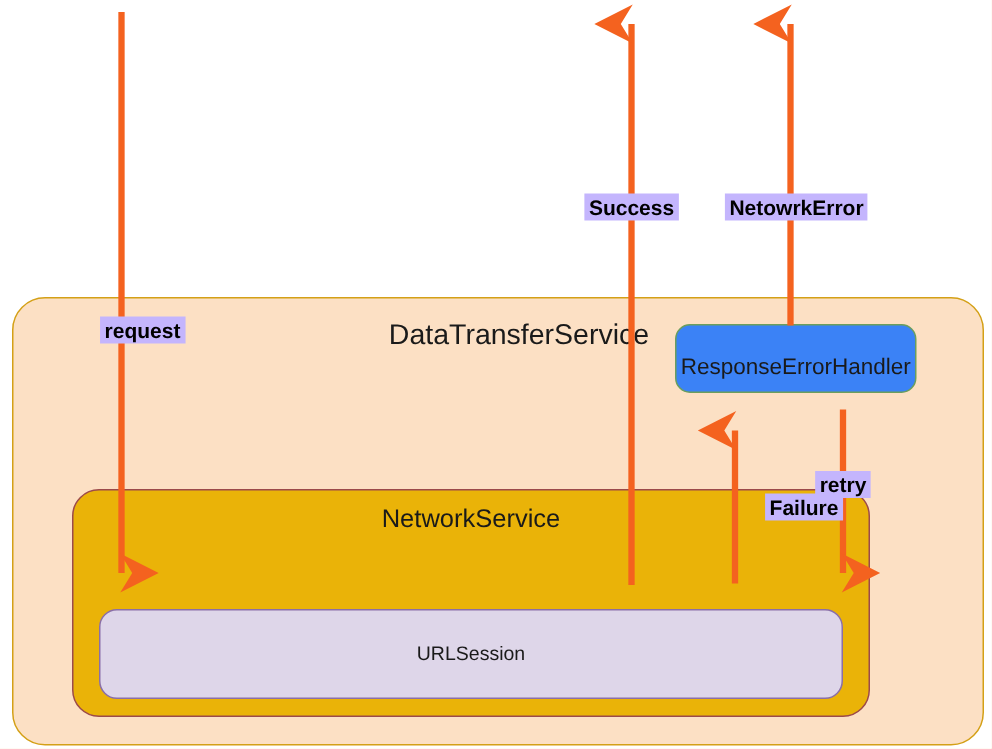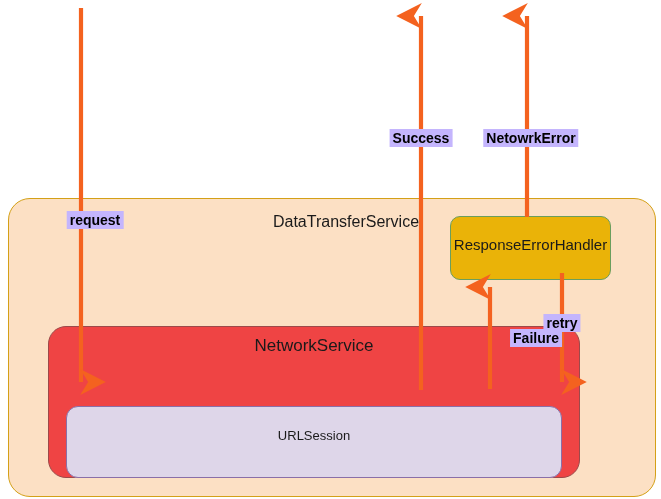--- a/index.html
+++ b/index.html
@@ -36,61 +36,61 @@
     left: 8px;
     top: 198px;
     width: 648px;
     height: 299px;
     background: #fce0c4;
     border: 1.6px solid #d4a017;
     border-radius: 22px;
   }
   #box-data-transfer-service > .box-label {
     top: 14px;
-    font-size: 16px;
+    font-size: 19px;
     padding-left: 28px;
   }
 
   
   #box-network-service {
     left: 48px;
     top: 326px;
     width: 532px;
     height: 152px;
-    background: #ef4444;
+    background: #eab308;
     border: 1.3px solid #9c4a4a;
     border-radius: 18px;
   }
   #box-network-service > .box-label {
     top: 9px;
     font-size: 17px;
   }
 
   
   #box-url-session {
     left: 66px;
     top: 406px;
     width: 496px;
-    height: 72px;
+    height: 60px;
     background: #ded6e9;
     border: 1.3px solid #8a6fa8;
     border-radius: 12px;
   }
   #box-url-session > .box-label {
     top: 21px;
     font-size: 13px;
   }
 
   
   #box-response-error-handler {
     left: 450px;
     top: 216px;
     width: 161px;
-    height: 64px;
-    background: #eab308;
+    height: 46px;
+    background: #3b82f6;
     border: 1.4px solid #6a9e5e;
     border-radius: 10px;
   }
   #box-response-error-handler > .box-label {
     top: 19px;
     font-size: 15px;
   }
 
   
   .arrow-svg {

